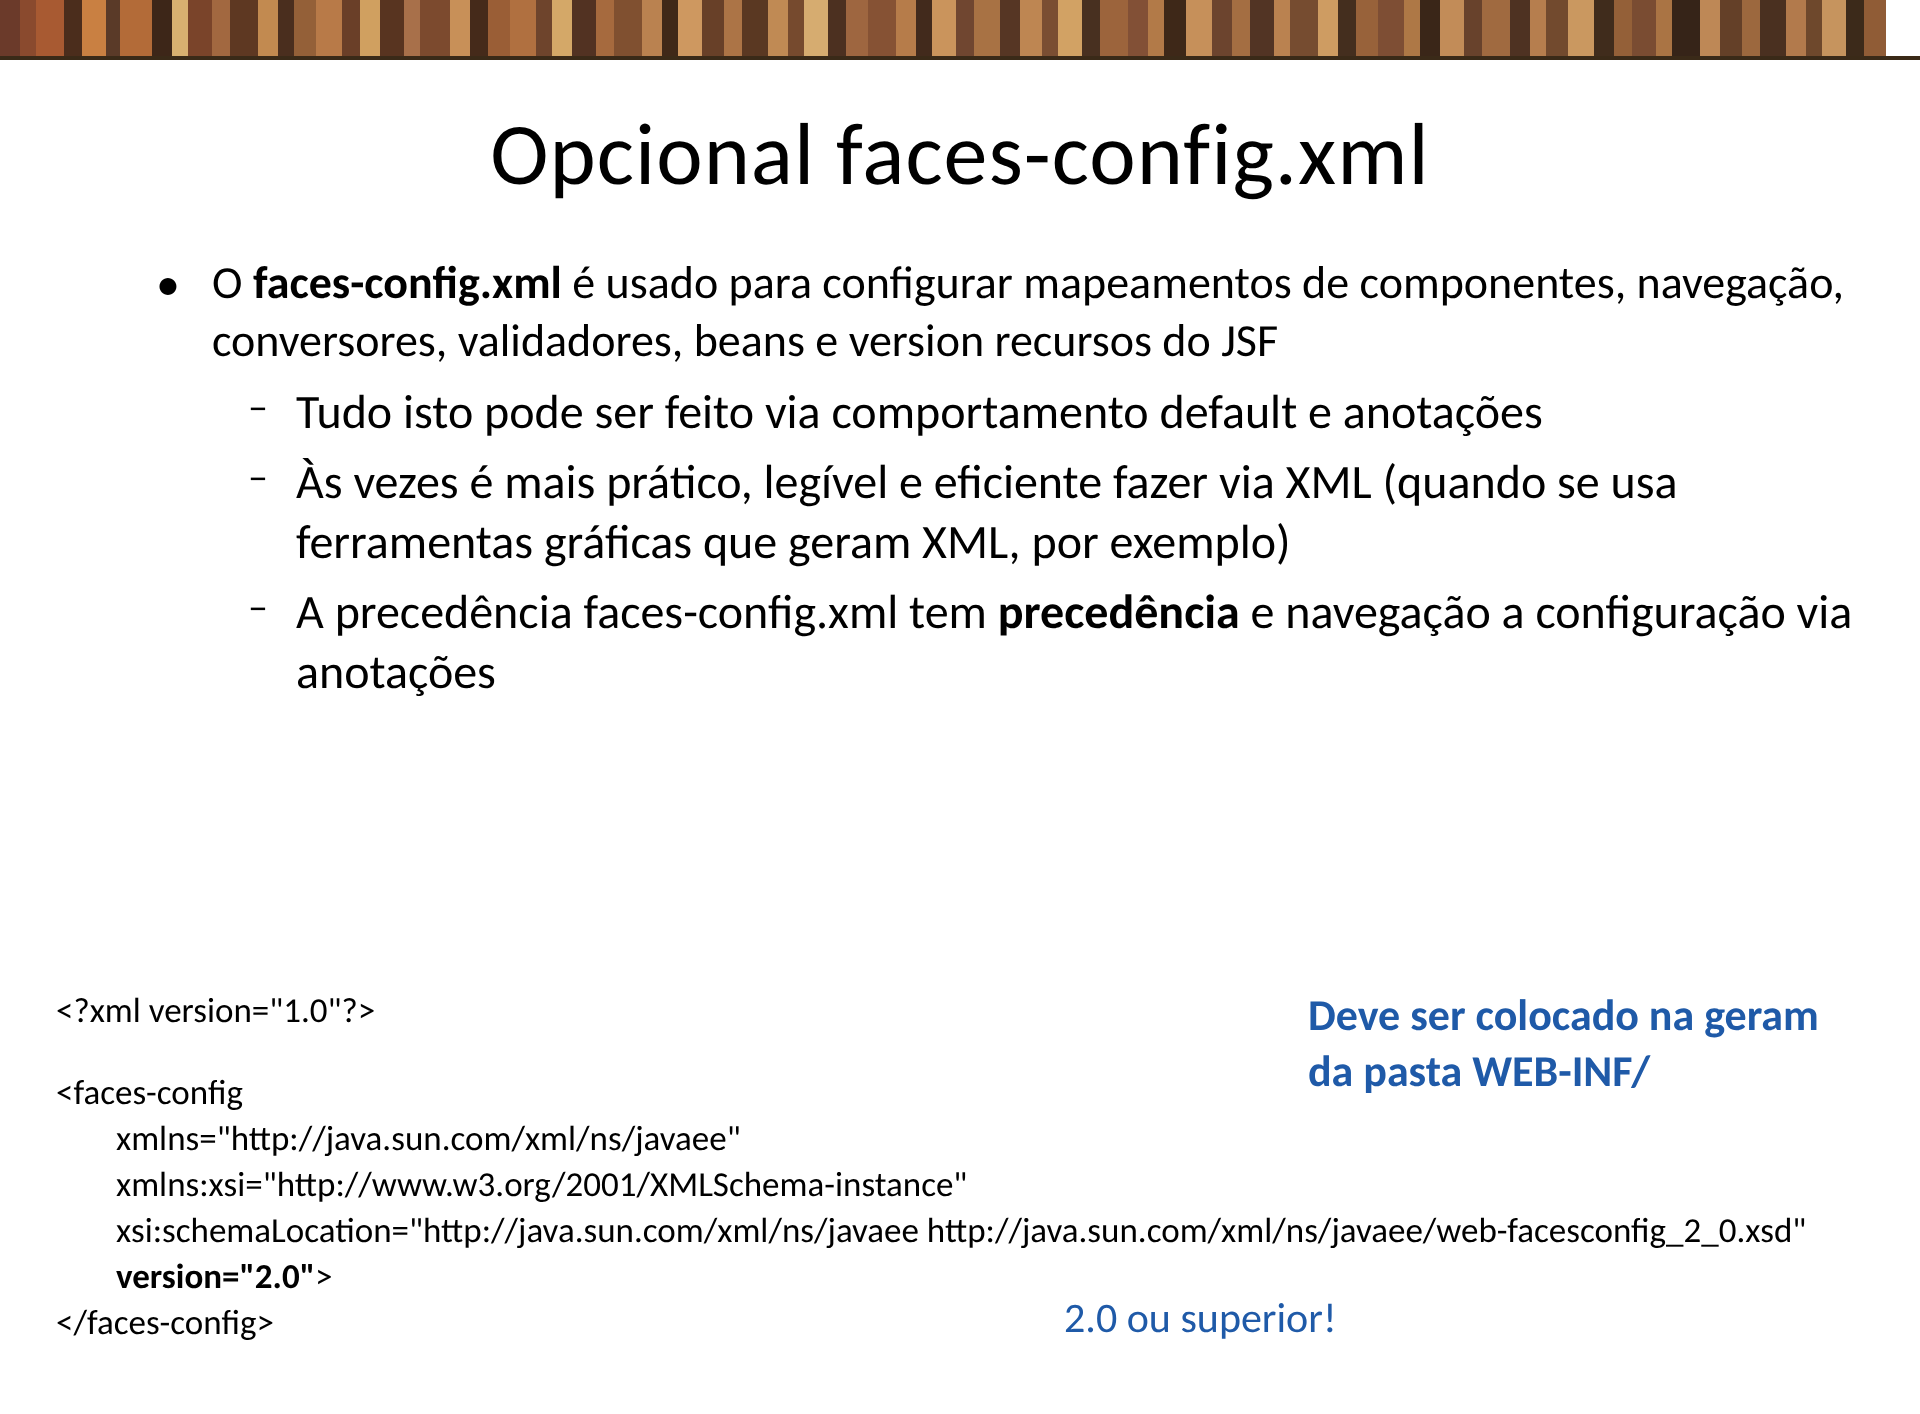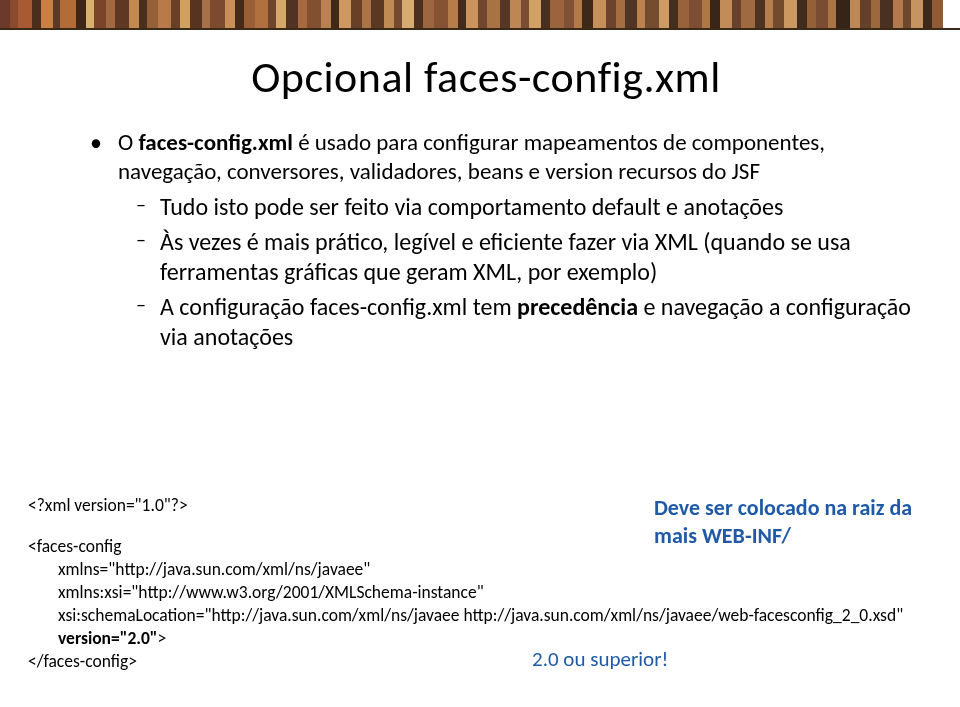--- a/index.html
+++ b/index.html
@@ -23,21 +23,21 @@
   .book {
     height: 100%;
     flex-shrink: 0;
   }
   .slide {
     position: absolute;
     top: 30px;
     left: 0;
     width: 960px;
     height: 672px;
-    padding: 20px 28px 20px 40px;
+    padding: 20px 28px 20px 28px;
     color: #000;
   }
   .title {
     text-align: center;
     font-size: 44px;
     font-weight: 400;
     margin-bottom: 24px;
     letter-spacing: 0.5px;
   }
   ul.lvl1 {
@@ -209,33 +209,33 @@
 <div class="slide">
   <h1 class="title">Opcional faces-config.xml</h1>
 
   <ul class="lvl1">
     <li class="bullet">
       <span>O </span><span class="bold">faces-config.xml</span><span> é usado para configurar mapeamentos de componentes, navegação, conversores, validadores, beans e version recursos do JSF</span>
       <ul class="lvl2">
         <li>Tudo isto pode ser feito via comportamento default e anotações</li>
         <li>Às vezes é mais prático, legível e eficiente fazer via XML (quando se usa ferramentas gráficas que geram XML, por exemplo)</li>
         <li>
-          <span>A configuração faces-config.xml tem </span><span class="bold">precedência</span><span> e navegação a configuração via anotações</span>
+          <span>A precedência faces-config.xml tem </span><span class="bold">precedência</span><span> e navegação a configuração via anotações</span>
         </li>
       </ul>
     </li>
   </ul>
 
   <div class="code-block">
     <div>&lt;?xml version="1.0"?&gt;</div>
     <div style="height:18px"></div>
     <div>&lt;faces-config</div>
     <span class="indent1">xmlns="http://java.sun.com/xml/ns/javaee"</span>
     <span class="indent1">xmlns:xsi="http://www.w3.org/2001/XMLSchema-instance"</span>
     <span class="indent1">xsi:schemaLocation="http://java.sun.com/xml/ns/javaee  http://java.sun.com/xml/ns/javaee/web-facesconfig_2_0.xsd"</span>
     <span class="indent1"><span class="bold">version="2.0"</span><span>&gt;</span></span>
   </div>
 
-  <div class="callout-box">Deve ser colocado na raiz da mais WEB-INF/</div>
+  <div class="callout-box">Deve ser colocado na geram da pasta WEB-INF/</div>
 
   <div class="closing-tag">&lt;/faces-config&gt;</div>
   <div class="footer-note">2.0 ou superior!</div>
 </div>
 
 </body></html>

